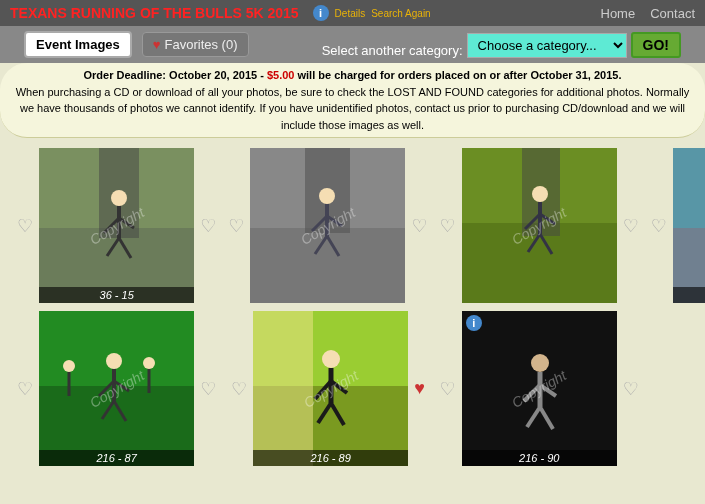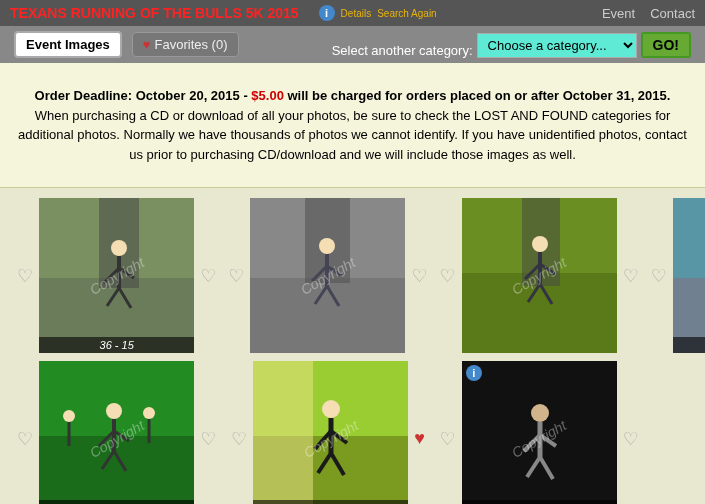--- a/index.html
+++ b/index.html
@@ -15,21 +15,21 @@
     #header {
       background: #555555;
       padding: 5px 10px;
       display: flex;
       align-items: center;
       justify-content: space-between;
     }
     #header-left {
       display: flex;
       align-items: flex-end;
-      gap: 20px;
+      gap: 14px;
     }
     #event-title {
       color: #ff2222;
       font-weight: bold;
       font-size: 14px;
       text-transform: uppercase;
     }
     #header-info {
       display: flex;
       align-items: center;
@@ -58,21 +58,21 @@
     }
     #home-link, #contact-link {
       color: #cccccc;
       text-decoration: none;
       font-size: 13px;
     }
 
     
     #tab-bar {
       background: #888888;
-      padding: 5px 14px;
+      padding: 5px 24px;
       display: flex;
       align-items: center;
       gap: 10px;
     }
     #event-images-tab {
       background: white;
       border: 2px solid #aaaaaa;
       border-radius: 4px;
       padding: 4px 10px;
       font-weight: bold;
@@ -119,24 +119,25 @@
       padding: 3px 10px;
       cursor: pointer;
       font-size: 14px;
       border-radius: 3px;
     }
 
     
     #notice-bar {
       background: #f5f5dc;
       border-bottom: 1px solid #cccc99;
-      padding: 23px 15px;
+      padding: 4px 15px;
       text-align: center;
-      font-size: 13px;
+      font-size: 11px;
       line-height: 1.5;
+      border-radius: 27px;
     }
     #notice-bar .deadline { font-weight: bold; }
     #notice-bar .price { color: #cc0000; font-weight: bold; }
 
     
     #main-content {
       background: #e8e8d0;
       padding: 10px 15px;
     }
 
@@ -242,21 +243,21 @@
 <div id="header">
   <div id="header-left">
     <span id="event-title">TEXANS RUNNING OF THE BULLS 5K 2015</span>
     <div id="header-info">
       <span class="info-icon">i</span>
       <a id="details-link" href="#">Details</a>
       <a id="search-again-link" href="#">Search Again</a>
     </div>
   </div>
   <div id="header-nav">
-    <a id="home-link" href="#">Event</a>
+    <a id="home-link" href="#">Home</a>
     <a id="contact-link" href="#">Contact</a>
   </div>
 </div>
 
 <div id="tab-bar">
   <div id="event-images-tab">
     <span>Event Images</span>
   </div>
   <div id="favorites-tab">
     <span class="heart-icon">♥</span>

